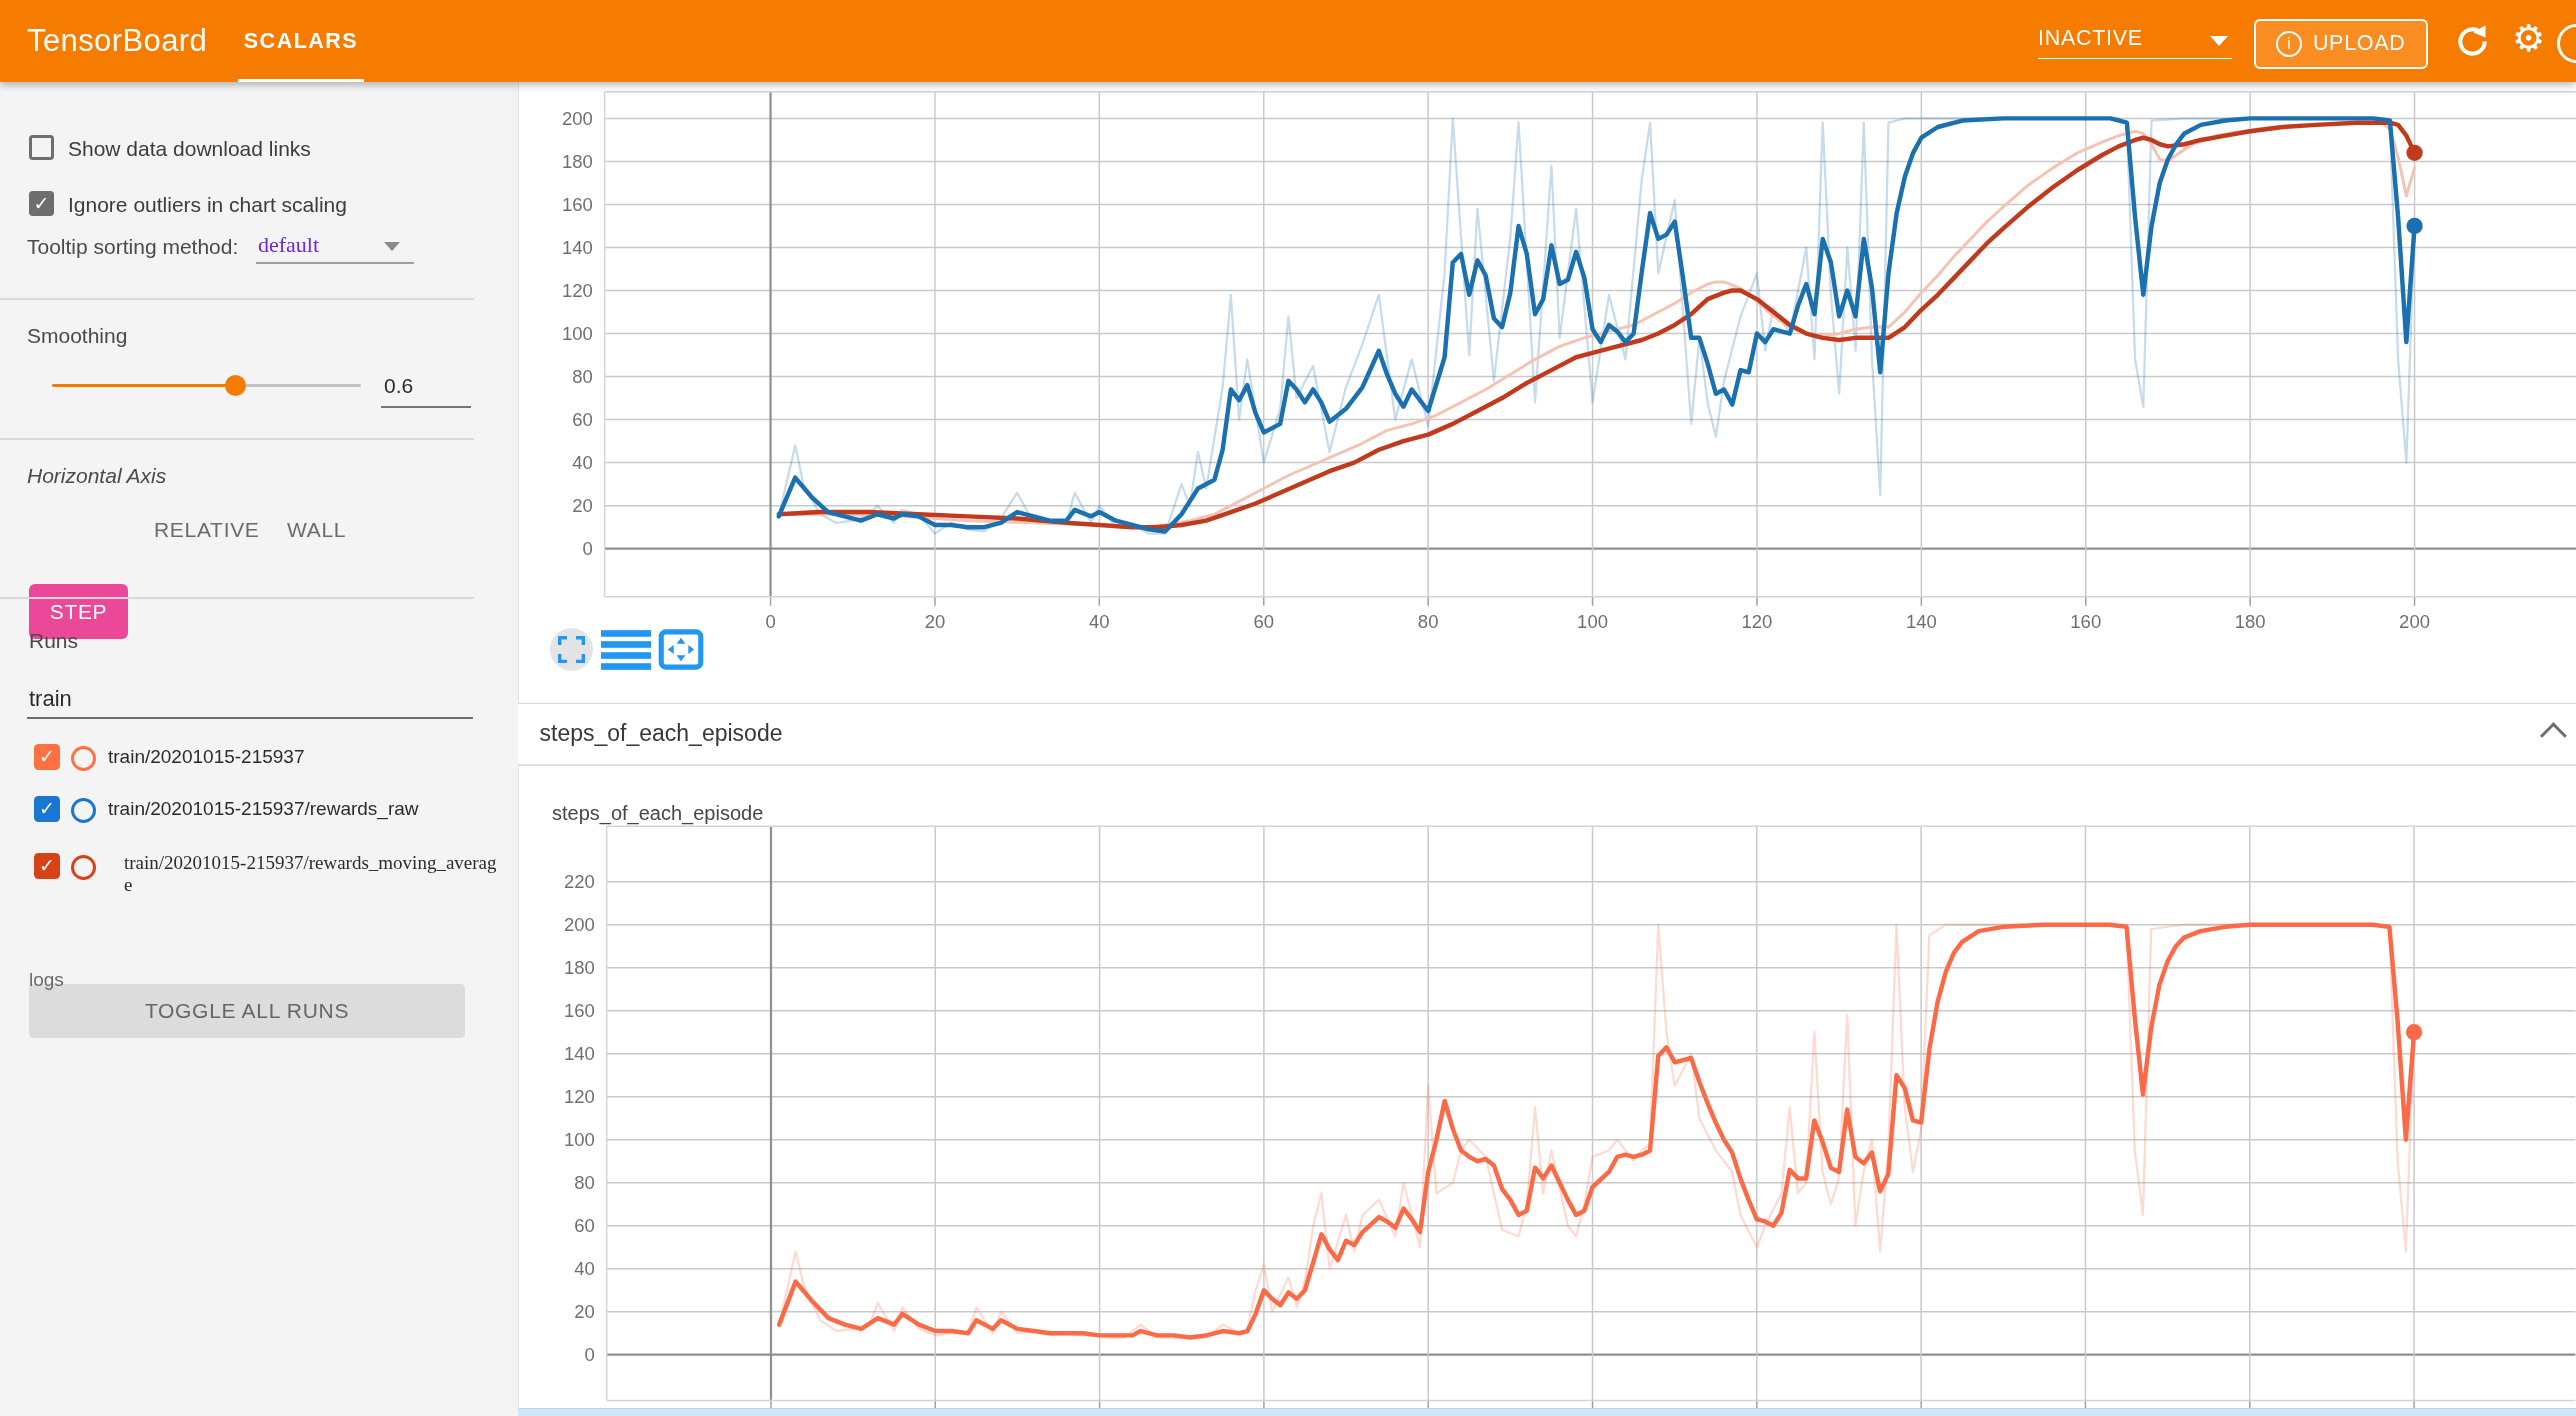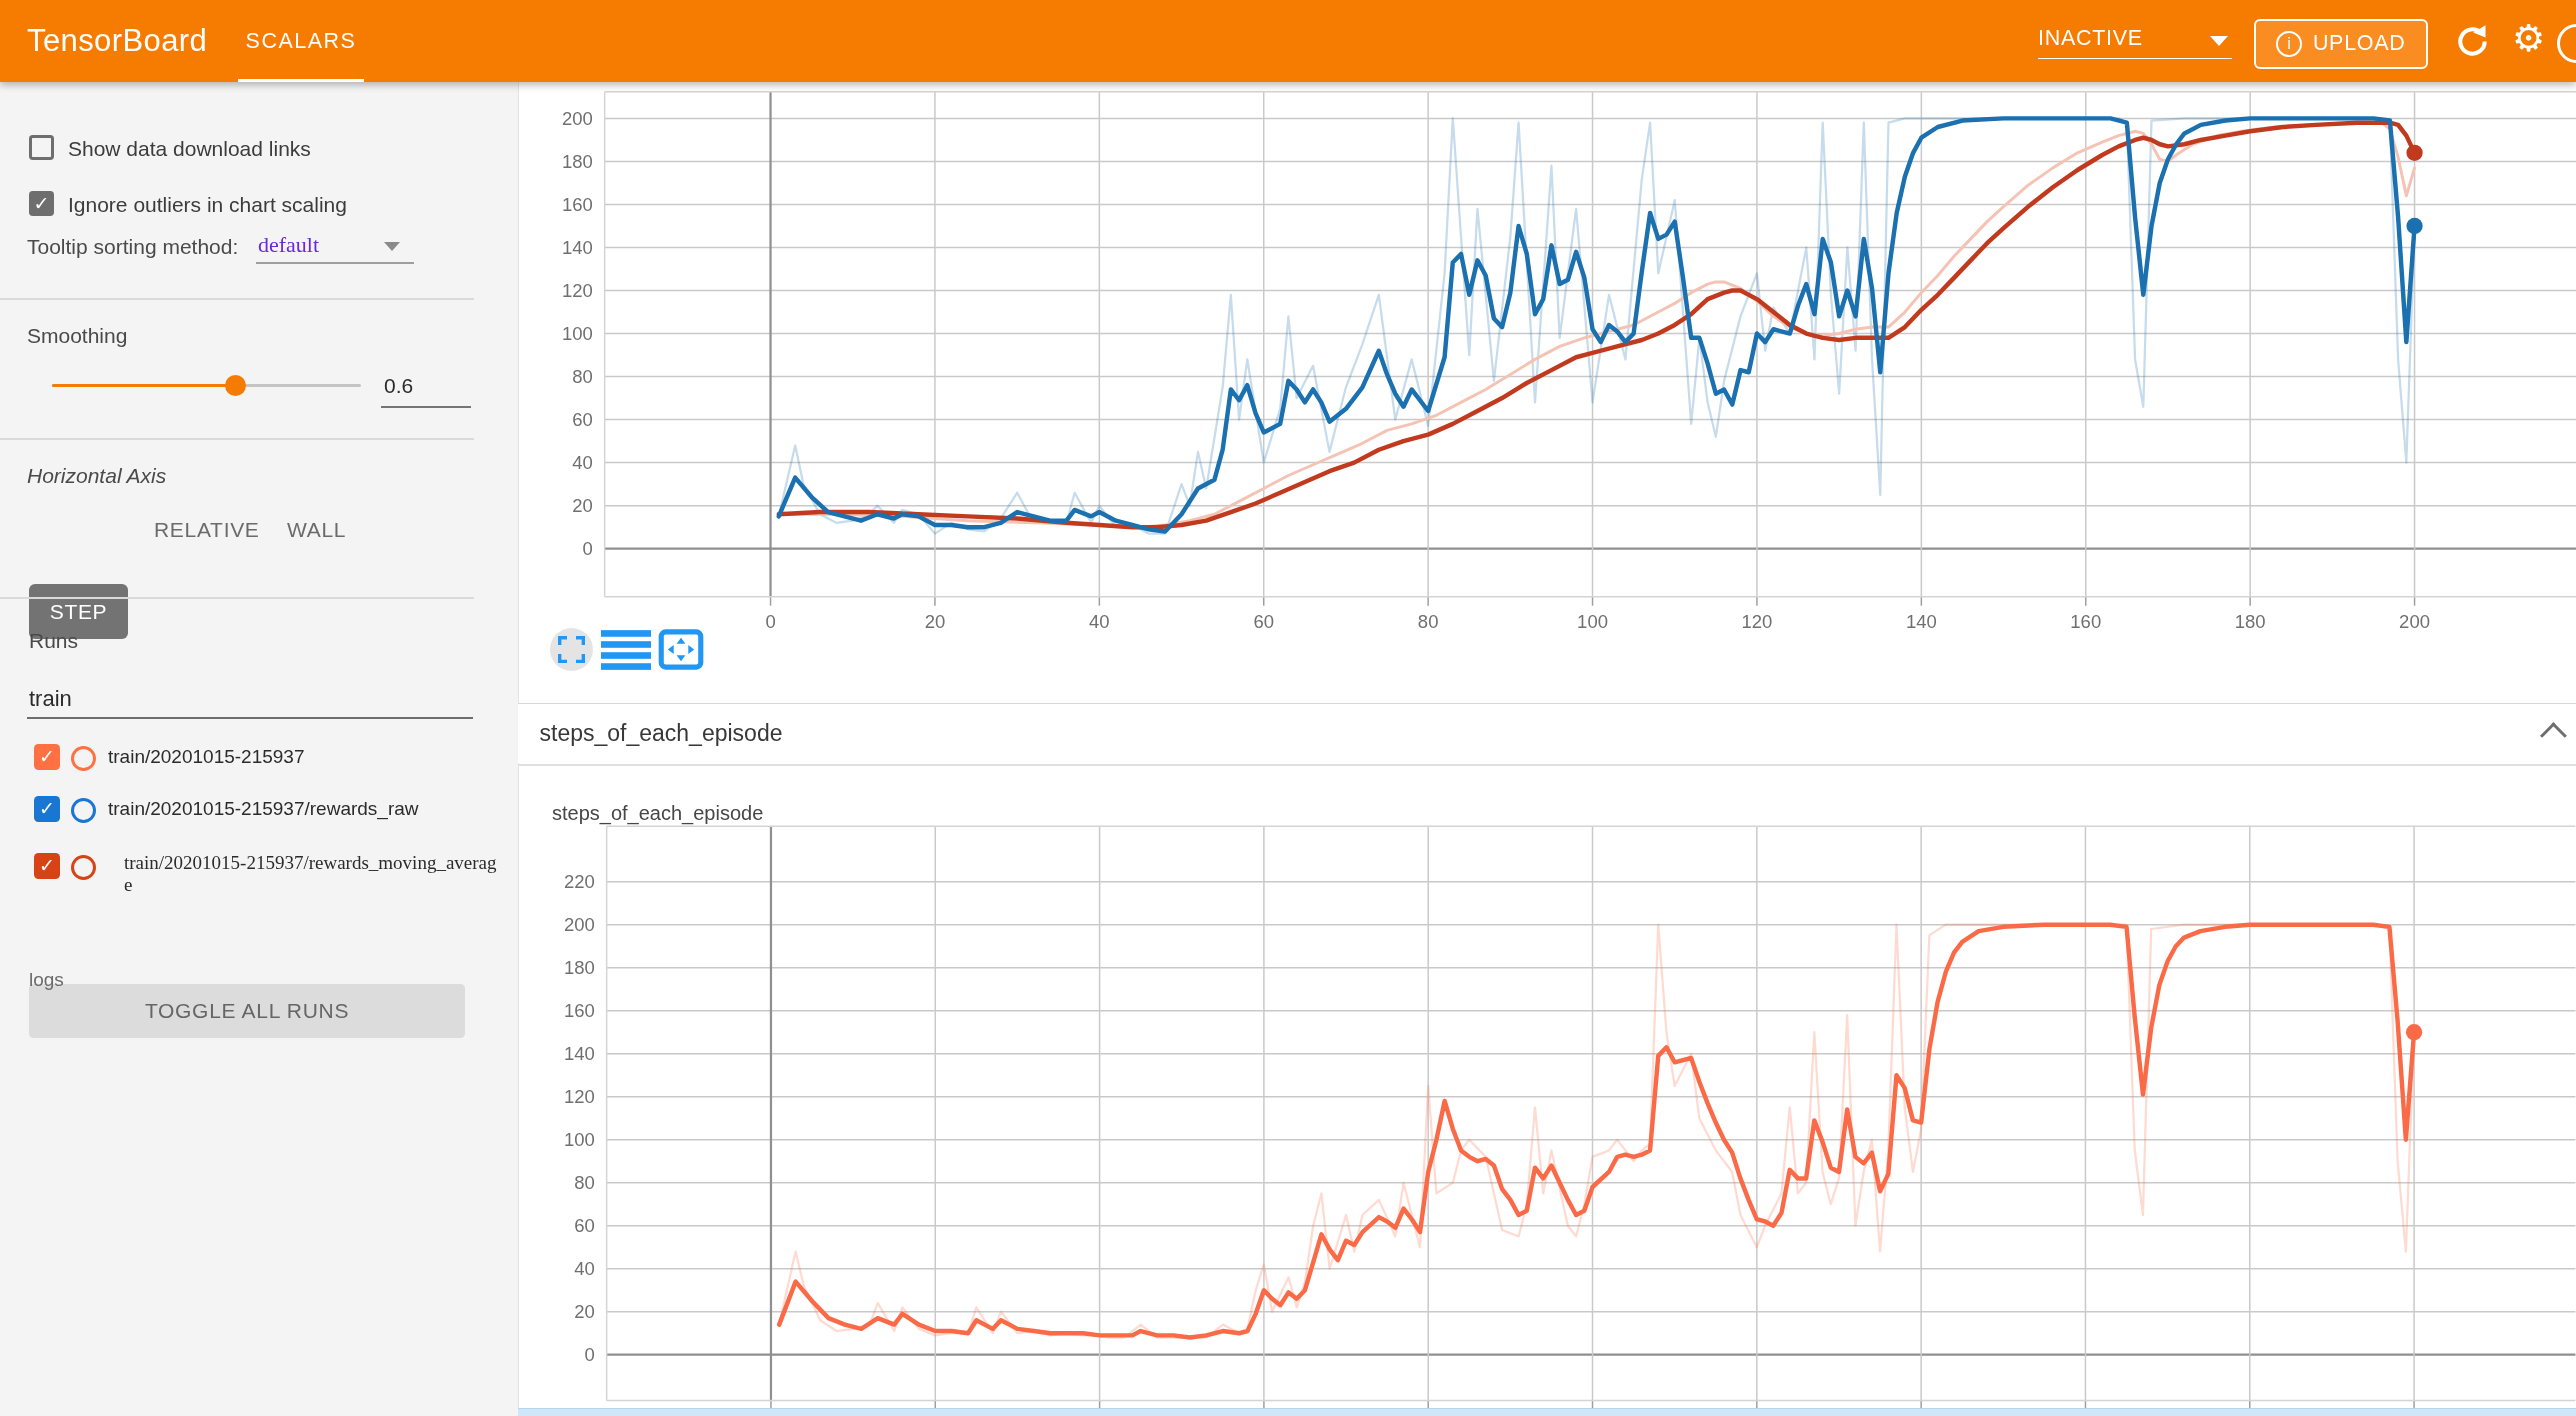--- a/index.html
+++ b/index.html
@@ -3,21 +3,21 @@
 <meta charset="utf-8">
 <style>
   html,body{margin:0;padding:0;background:#ffffff;}
   #page{position:relative;width:2576px;height:1416px;overflow:hidden;background:#ffffff;
         font-family:"Liberation Sans","DejaVu Sans",sans-serif;}
   .abs{position:absolute;}
 
   
   #header{left:0;top:0;width:2576px;height:82px;background:#f57c00;box-shadow:0 3px 7.4px rgba(0,0,0,.28);z-index:30;}
   #app-title{left:27px;top:0;height:82px;line-height:82px;color:#fff;font-size:31px;font-weight:500;letter-spacing:0.4px;}
-  .tab{top:0;height:79px;line-height:82px;color:#fff;font-size:21.5px;letter-spacing:1.5px;font-weight:400;
+  .tab{top:0;height:79px;line-height:82px;color:#fff;font-size:21.5px;letter-spacing:1.5px;font-weight:700;
        border-bottom:3.7px solid #fff;text-align:center;}
   #tab-scalars{left:238px;width:126px;}
   #status-select{left:2038px;top:22px;width:194px;height:36px;color:#fff;font-size:21.5px;letter-spacing:0.7px;
                  border-bottom:1.5px solid #fff;line-height:33px;}
   #status-caret{left:2210px;top:36px;width:0;height:0;border-left:9px solid transparent;border-right:9px solid transparent;border-top:10.4px solid #fff;}
   #upload-btn{left:2254px;top:18.5px;width:170px;height:46px;border:2.2px solid #fff;border-radius:6px;
               color:#fff;font-size:21.5px;letter-spacing:0.7px;display:flex;align-items:center;justify-content:center;gap:10.4px;}
   #upload-info{width:22px;height:22px;border:2.2px solid #fff;border-radius:50%;display:inline-flex;align-items:center;justify-content:center;
                font-size:16.3px;font-style:normal;color:#fff;}
   .hdr-icon{top:22px;width:39px;height:39px;color:#fff;}
@@ -28,21 +28,21 @@
   .sb-divider{left:0;width:474px;height:1.5px;background:#dadada;}
   .sb-label{color:#3c3c3c;font-size:21px;}
   .sb-heading{color:#4a4a4a;font-size:21px;}
   .cbx{width:25px;height:25px;border-radius:3.7px;box-sizing:border-box;}
   .cbx.unchecked{border:3px solid #6e6e6e;background:transparent;}
   .cbx.checked{background:#6e6e6e;color:#fff;text-align:center;line-height:25px;font-size:19px;font-weight:bold;}
   .run-cbx{width:26px;height:26px;border-radius:4.4px;color:#fff;text-align:center;line-height:26px;font-size:19px;font-weight:bold;}
   .run-circle{width:19px;height:19px;border-radius:50%;border:3px solid #999;background:transparent;box-sizing:content-box;}
   .run-label{color:#2b2b2b;font-size:19px;line-height:22px;width:378px;word-break:break-all;}
   .select-caret{width:0;height:0;border-left:8.1px solid transparent;border-right:8.1px solid transparent;border-top:9.6px solid #8a8a8a;}
-  #axis-step{left:29px;top:502px;width:99px;height:55px;background:#737373;border-radius:6px;color:#fff;
+  #axis-step{left:29px;top:502px;width:99px;height:55px;background:#ec4899;border-radius:6px;color:#fff;
              font-size:21px;letter-spacing:0.7px;display:flex;align-items:center;justify-content:center;}
   .axis-opt{top:518px;color:#6b6b6b;font-size:21px;letter-spacing:0.7px;}
   #toggle-runs{left:29px;top:902px;width:436px;height:54px;background:#dcdcdc;border-radius:4.4px;color:#666;
                font-size:21px;letter-spacing:0.7px;display:flex;align-items:center;justify-content:center;}
 
   
   .chart-svg{position:absolute;}
   #tb1{left:550px;top:628px;width:43px;height:43px;background:#e4e4e4;border-radius:50%;display:flex;align-items:center;justify-content:center;}
   #tb2{left:601px;top:630px;}
   #tb3{left:658px;top:629px;}

